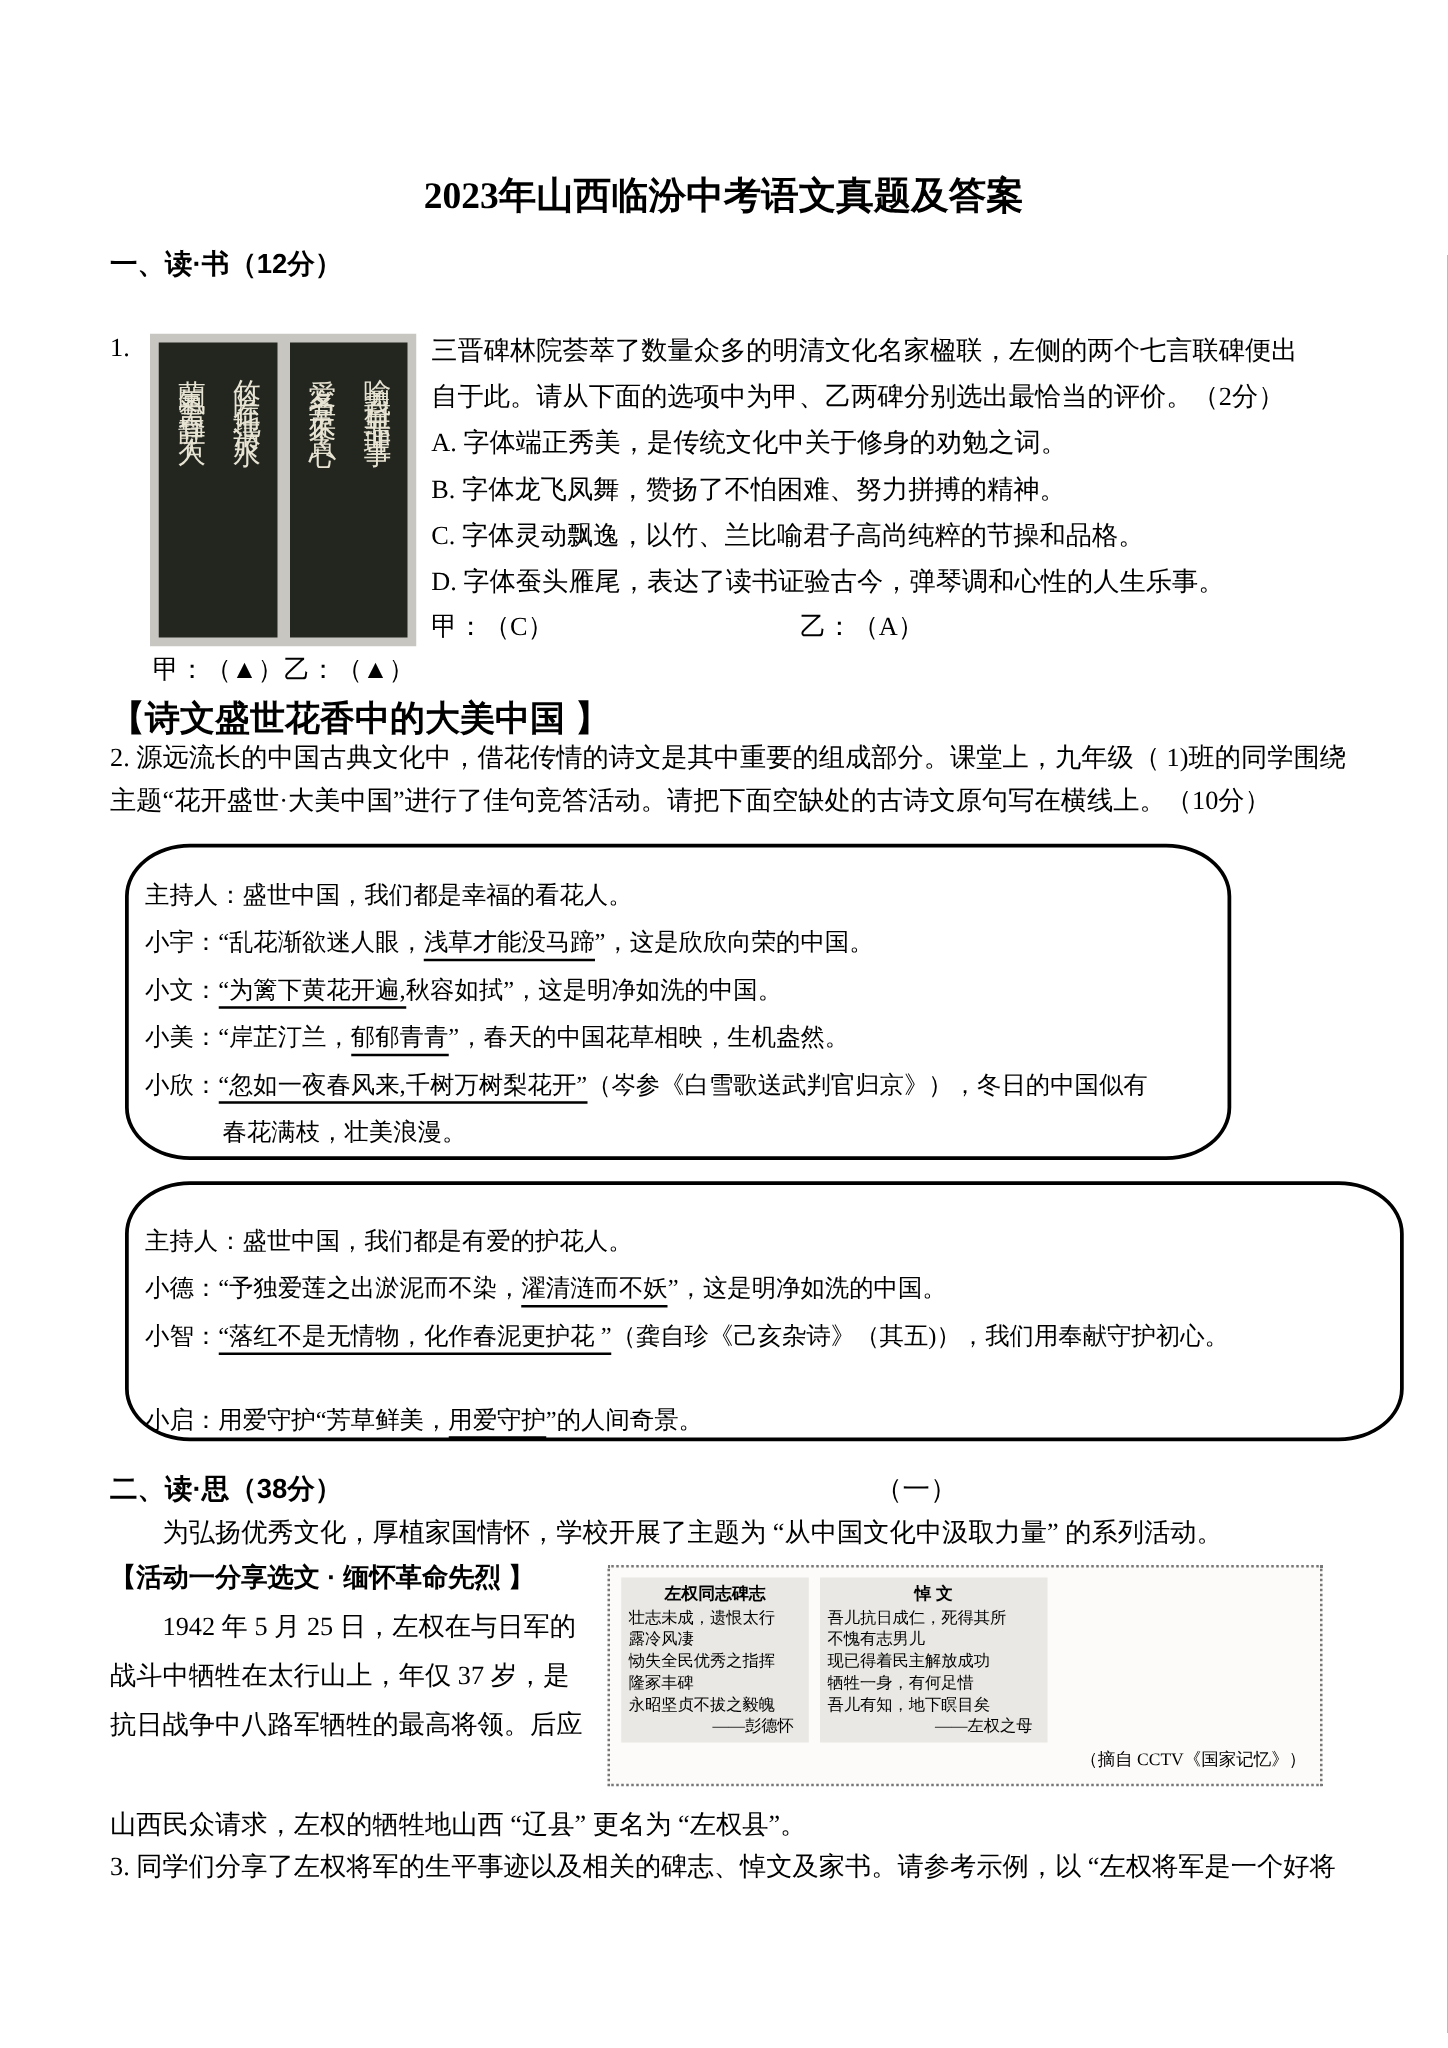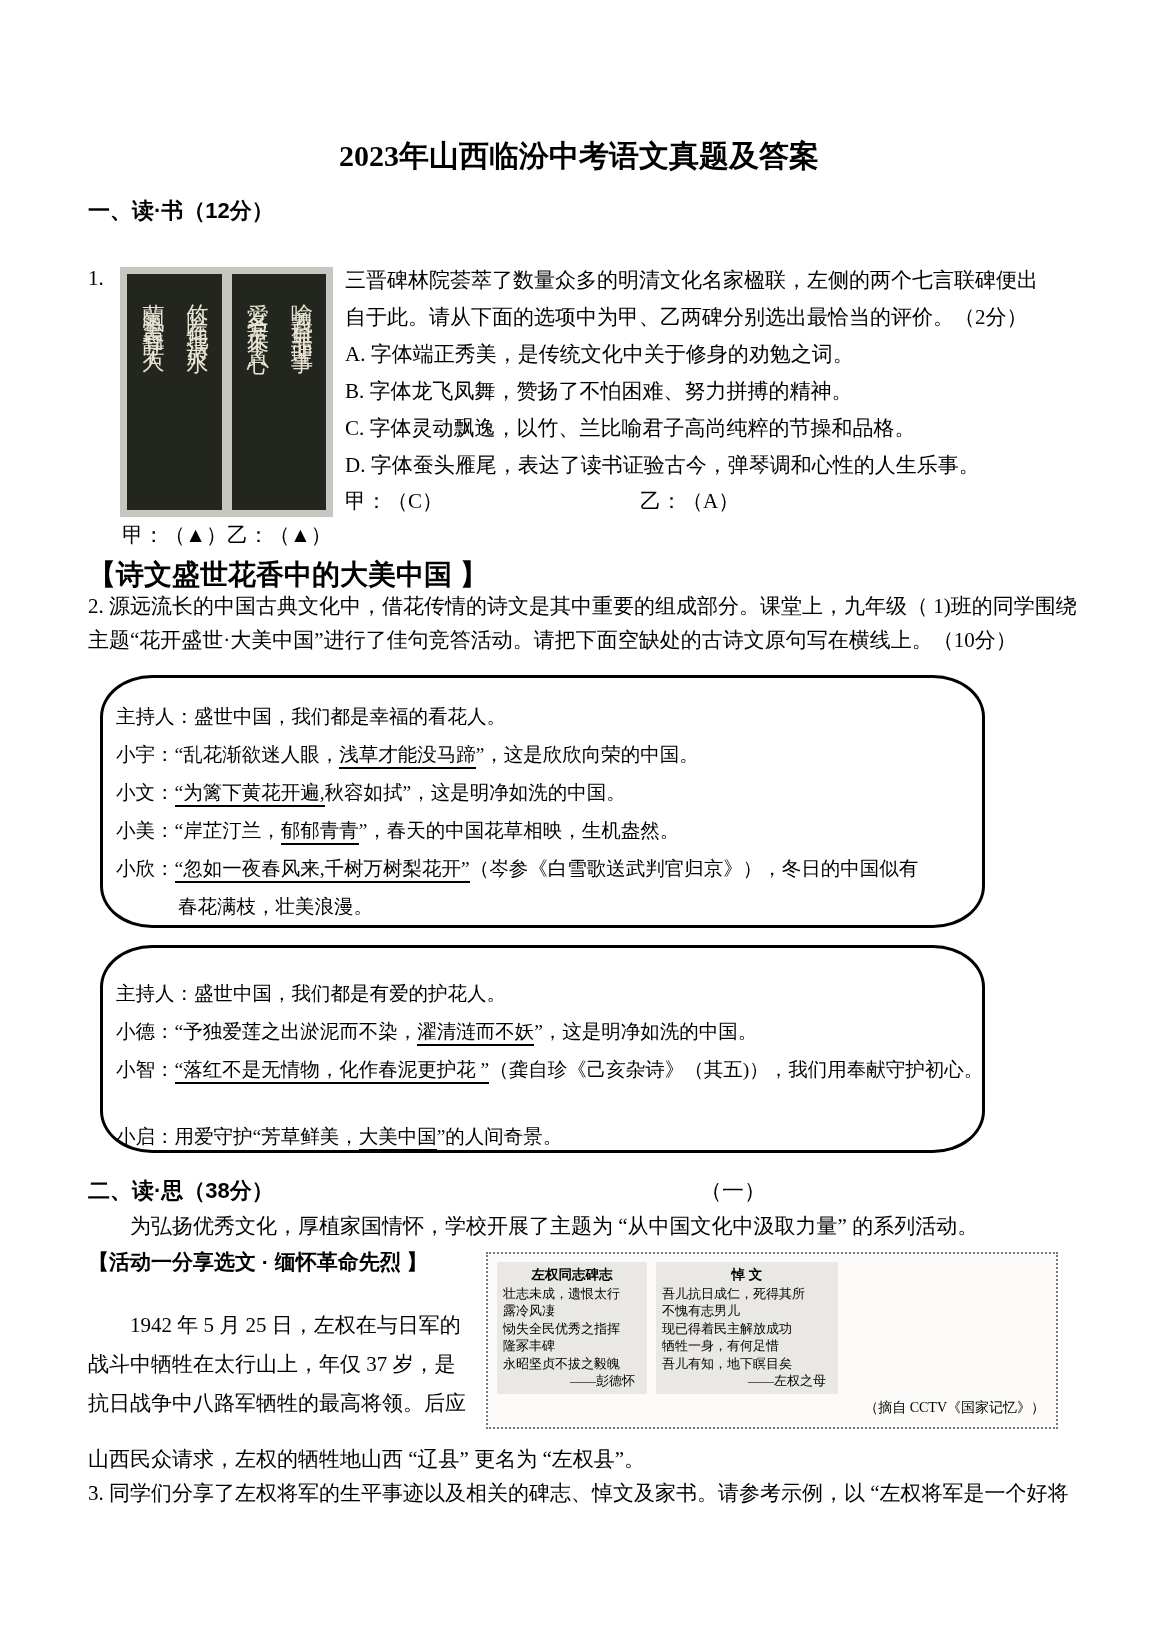--- a/index.html
+++ b/index.html
@@ -27,33 +27,33 @@
   .q1text .li-line{height:37px;line-height:37px;white-space:nowrap;}
   .ans-jia{left:345px;top:487px;font-size:21px;}
   .ans-yi{left:640px;top:487px;font-size:21px;}
 
   .poetry-label{left:88px;top:556px;font-size:28px;text-align:right;}
   .q2l1{left:88px;top:592px;font-size:21px;}
   .q2l2{left:88px;top:626px;font-size:21px;}
 
   .dlg-box{border:3px solid #000;box-sizing:border-box;font-size:19.5px;}
   .box1{left:100px;top:675px;width:885px;height:253px;border-radius:52px/42px;padding:20px 12px 0 13px;}
-  .box2{left:100px;top:945px;width:885px;height:208px;border-radius:52px/42px;padding:27px 12px 0 13px;}
+  .box2{left:100px;top:945px;width:1023px;height:208px;border-radius:52px/42px;padding:27px 12px 0 13px;}
   .dlg-line{height:38px;line-height:38px;white-space:nowrap;}
   .dlg-line.ind3{padding-left:62px;}
   .dlg-line.gap{margin-top:29px;}
   .u{border-bottom:2px solid #000;padding-bottom:2px;}
 
   .s2-heading{left:88px;top:1176px;font-size:22px;}
   .part-label{left:700px;top:1176px;font-size:22px;}
   .s2-intro{left:88px;top:1212px;font-size:21px;text-indent:42px;}
   .activity-label{left:88px;top:1248px;font-size:21px;}
   .para{left:88px;top:1282px;width:390px;font-size:21px;}
   .para .li-line{height:39px;line-height:39px;white-space:nowrap;}
-  .para .li-line:first-child{text-indent:42px;margin-top:24px;}
+  .para .li-line:first-child{text-indent:42px;}
 
   .memorial{left:486px;top:1252px;width:572px;height:177px;border:2px dotted #777;
             box-sizing:border-box;padding:8px 9px 4px 9px;background:#fcfbf9;}
   .mem-cols{display:flex;gap:9px;align-items:flex-end;}
   .mem-col{background:var(--mem-col-bg,#e9e8e4);padding:4px 6px;box-sizing:border-box;
            font-size:13px;line-height:17.5px;}
   .mem-col.c0{width:150px;}
   .mem-col.c1{width:182px;}
   .mem-col.c2{width:216px;}
   .mem-title{text-align:center;font-weight:bold;font-family:"Liberation Sans","DejaVu Sans",sans-serif;
@@ -108,21 +108,21 @@
       <div class="dlg-line"><span>小宇：“乱花渐欲迷人眼，</span><span class="u">浅草才能没马蹄</span><span>”，这是欣欣向荣的中国。</span></div>
       <div class="dlg-line"><span>小文：</span><span class="u">“为篱下黄花开遍,</span><span>秋容如拭”，这是明净如洗的中国。</span></div>
       <div class="dlg-line"><span>小美：“岸芷汀兰，</span><span class="u">郁郁青青</span><span>”，春天的中国花草相映，生机盎然。</span></div>
       <div class="dlg-line"><span>小欣：</span><span class="u">“忽如一夜春风来,千树万树梨花开”</span><span>（岑参《白雪歌送武判官归京》），冬日的中国似有</span></div>
       <div class="dlg-line ind3"><span>春花满枝，壮美浪漫。</span></div>
     </div>
   <div class="abs dlg-box box2">
       <div class="dlg-line"><span>主持人：盛世中国，我们都是有爱的护花人。</span></div>
       <div class="dlg-line"><span>小德：“予独爱莲之出淤泥而不染，</span><span class="u">濯清涟而不妖</span><span>”，这是明净如洗的中国。</span></div>
       <div class="dlg-line"><span>小智：</span><span class="u">“落红不是无情物，化作春泥更护花 ”</span><span>（龚自珍《己亥杂诗》（其五)），我们用奉献守护初心。</span></div>
-      <div class="dlg-line gap"><span>小启：用爱守护“芳草鲜美，</span><span class="u">大美中国</span><span>”的人间奇景。</span></div>
+      <div class="dlg-line gap"><span>小启：用爱守护“芳草鲜美，</span><span class="u">用爱守护</span><span>”的人间奇景。</span></div>
     </div>
 
   <div class="abs s2-heading hei">二、读·思（38分）</div>
   <div class="abs part-label">（一）</div>
   <div class="abs s2-intro nw">为弘扬优秀文化，厚植家国情怀，学校开展了主题为 “从中国文化中汲取力量” 的系列活动。</div>
   <div class="abs activity-label hei">【活动一分享选文 · 缅怀革命先烈 】</div>
 
   <div class="abs para">
       <div class="li-line">1942 年 5 月 25 日，左权在与日军的</div>
       <div class="li-line">战斗中牺牲在太行山上，年仅 37 岁，是</div>

